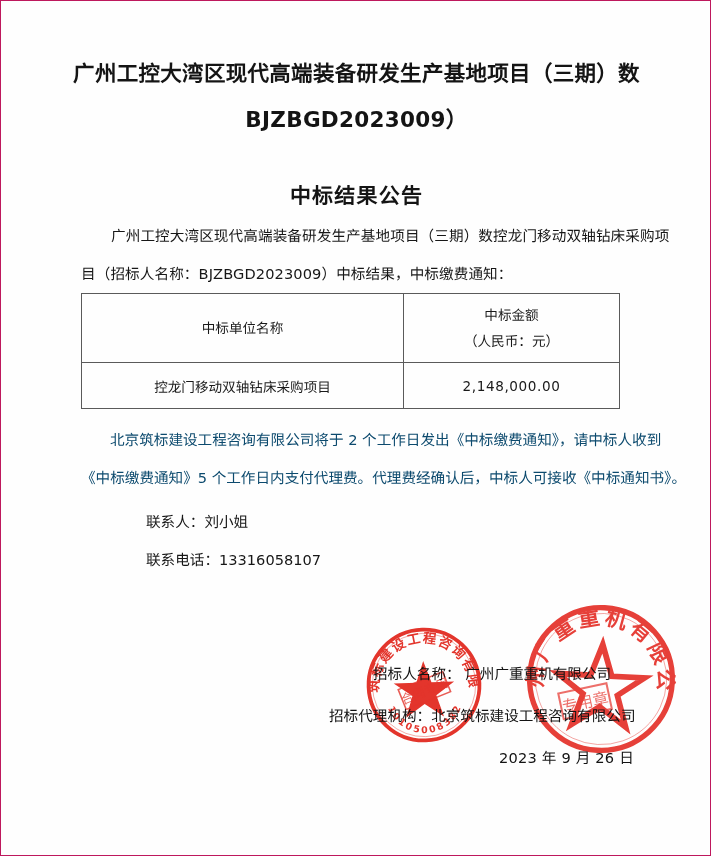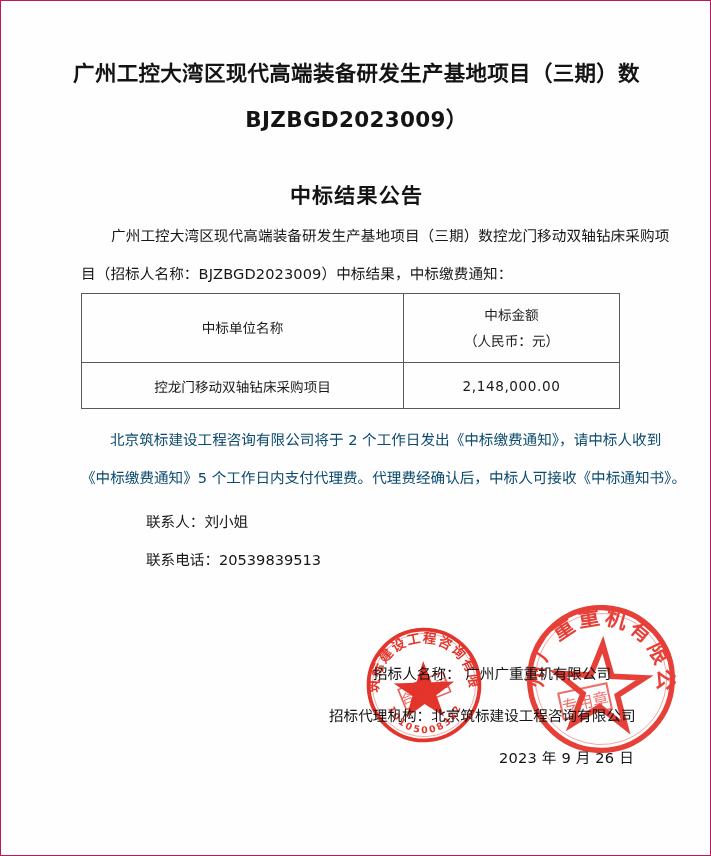--- a/index.html
+++ b/index.html
@@ -207,21 +207,21 @@
     </tbody>
   </table>
 
   <div class="body-para">
     <span class="p1">北京筑标建设工程咨询有限公司将于 2 个工作日发出《中标缴费通知》，请中标人收到</span>
     <span class="p2">《中标缴费通知》5 个工作日内支付代理费。代理费经确认后，中标人可接收《中标通知书》。</span>
   </div>
 
   <div class="contact-block">
     <span>联系人：刘小姐</span>
-    <span>联系电话：20539839513</span>
+    <span>联系电话：13316058107</span>
   </div>
 
   <div class="seal seal-agency">
     <svg viewBox="0 0 200 200" xmlns="http://www.w3.org/2000/svg">
       <defs>
         <path id="ringTopA" d="M 28,105 A 72,72 0 0 1 172,105" fill="none"></path>
         <path id="ringBotA" d="M 40,130 A 62,62 0 0 0 160,130" fill="none"></path>
       </defs>
       <circle cx="100" cy="100" r="88" fill="none" stroke="#e01a10" stroke-width="6"></circle>
       <circle cx="100" cy="100" r="82" fill="none" stroke="#e01a10" stroke-width="1.2" opacity="0.55"></circle>

